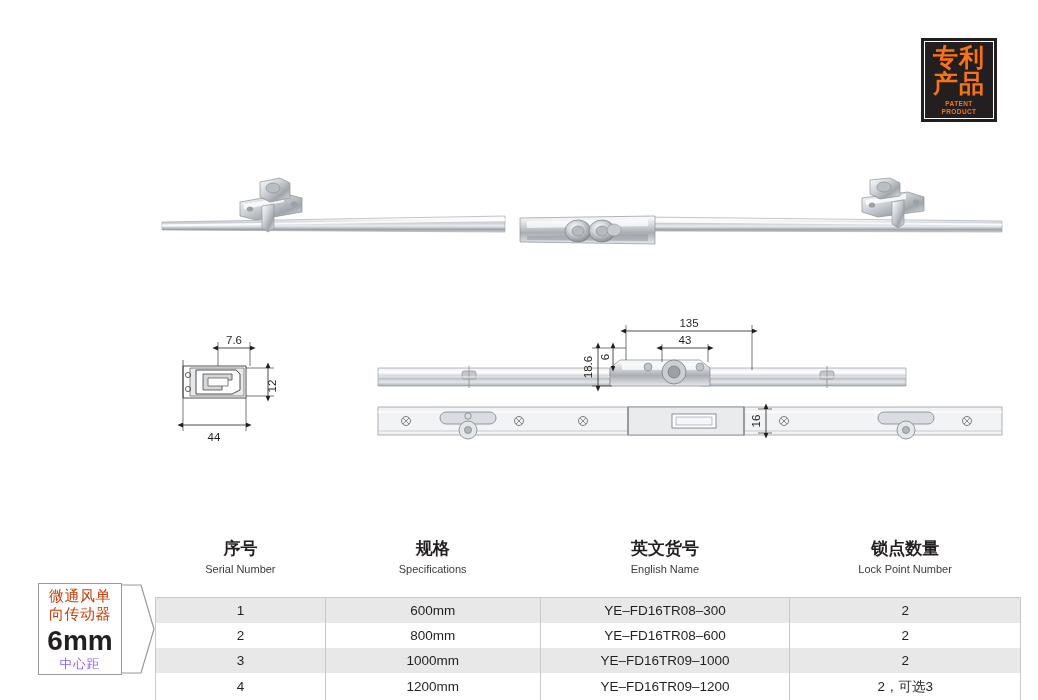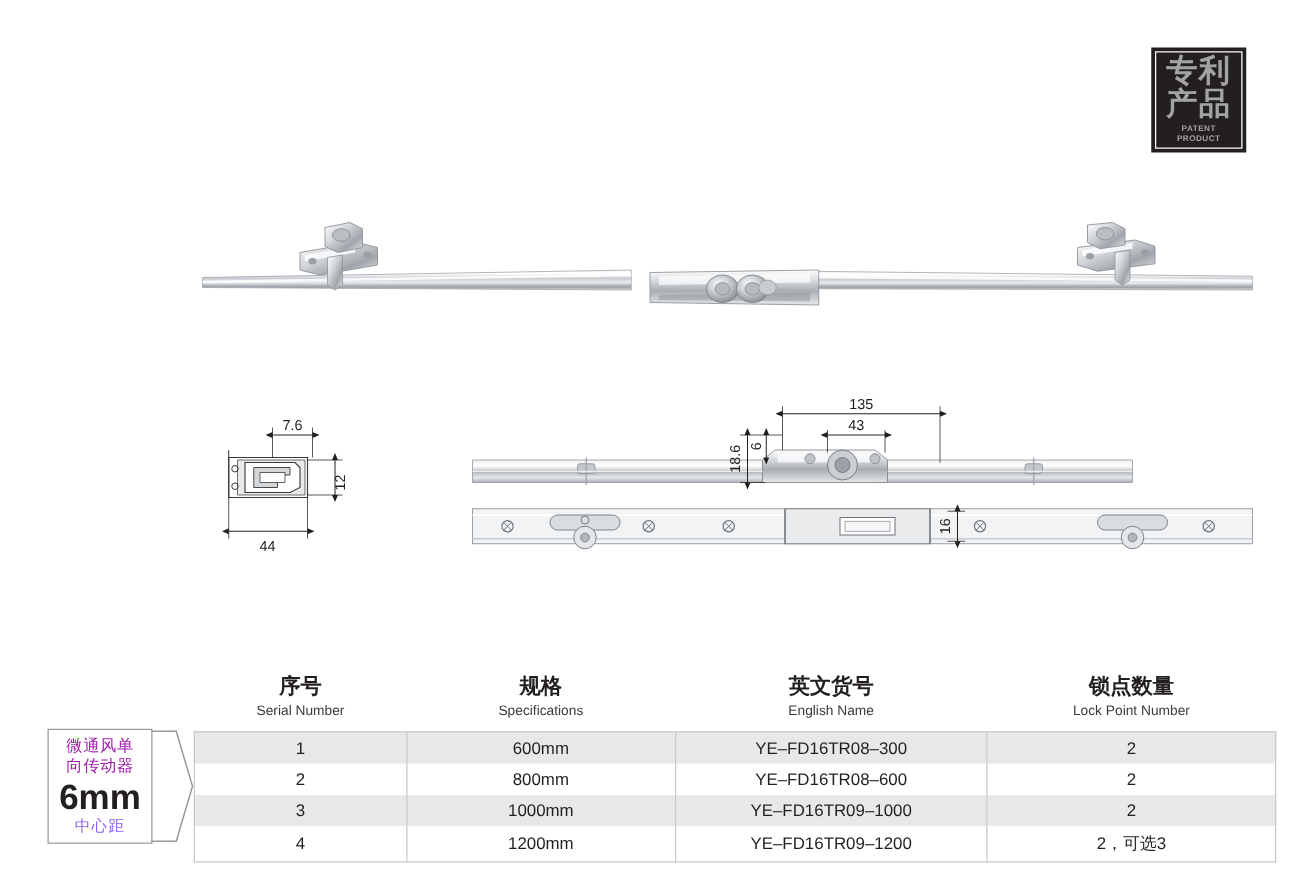--- a/index.html
+++ b/index.html
@@ -25,21 +25,21 @@
     height: 84px;
     background: #231f20;
     padding: 3px;
     box-sizing: border-box;
   }
   .patent-badge-inner {
     width: 100%;
     height: 100%;
     border: 1px solid #ffffff;
     box-sizing: border-box;
-    color: #a3a3a3;
+    color: #f97316;
     display: flex;
     flex-direction: column;
     align-items: center;
     justify-content: center;
     line-height: 1;
   }
   .patent-cn {
     font-size: 25px;
     font-weight: bold;
     letter-spacing: 1px;
@@ -68,21 +68,21 @@
   .spec-table {
     position: absolute;
     left: 155px;
     top: 538px;
     width: 866px;
     border-collapse: collapse;
     font-size: 13px;
   }
   .spec-table th {
     font-weight: normal;
-    padding: 0 0 10px 0;
+    padding: 0 0 22px 0;
     text-align: center;
     border: none;
   }
   .th-cn {
     font-size: 17px;
     font-weight: bold;
     color: #231f20;
     line-height: 1.35;
     display: block;
   }
@@ -130,22 +130,22 @@
     box-sizing: border-box;
     background: #ffffff;
     display: flex;
     flex-direction: column;
     align-items: center;
     justify-content: center;
     text-align: center;
     line-height: 1.2;
   }
   .side-label .l1 {
-    font-size: 13px;
-    color: #a21caf;
+    font-size: 15px;
+    color: #c2410c;
     letter-spacing: 0.5px;
   }
   .side-label .l2 {
     font-size: 28px;
     font-weight: bold;
     color: #231f20;
     margin-top: 4px;
     line-height: 1;
   }
   .side-label .l3 {

